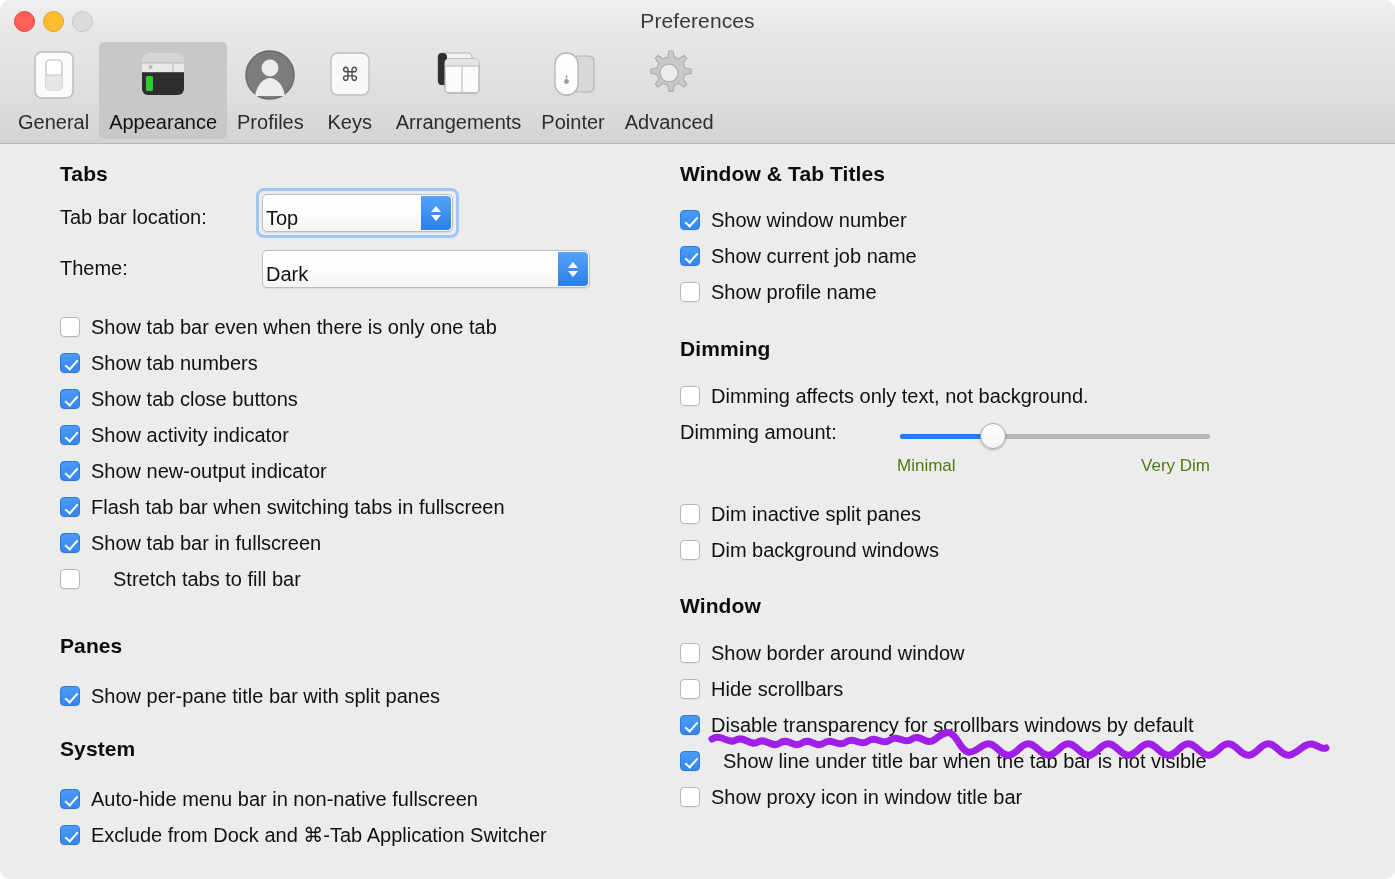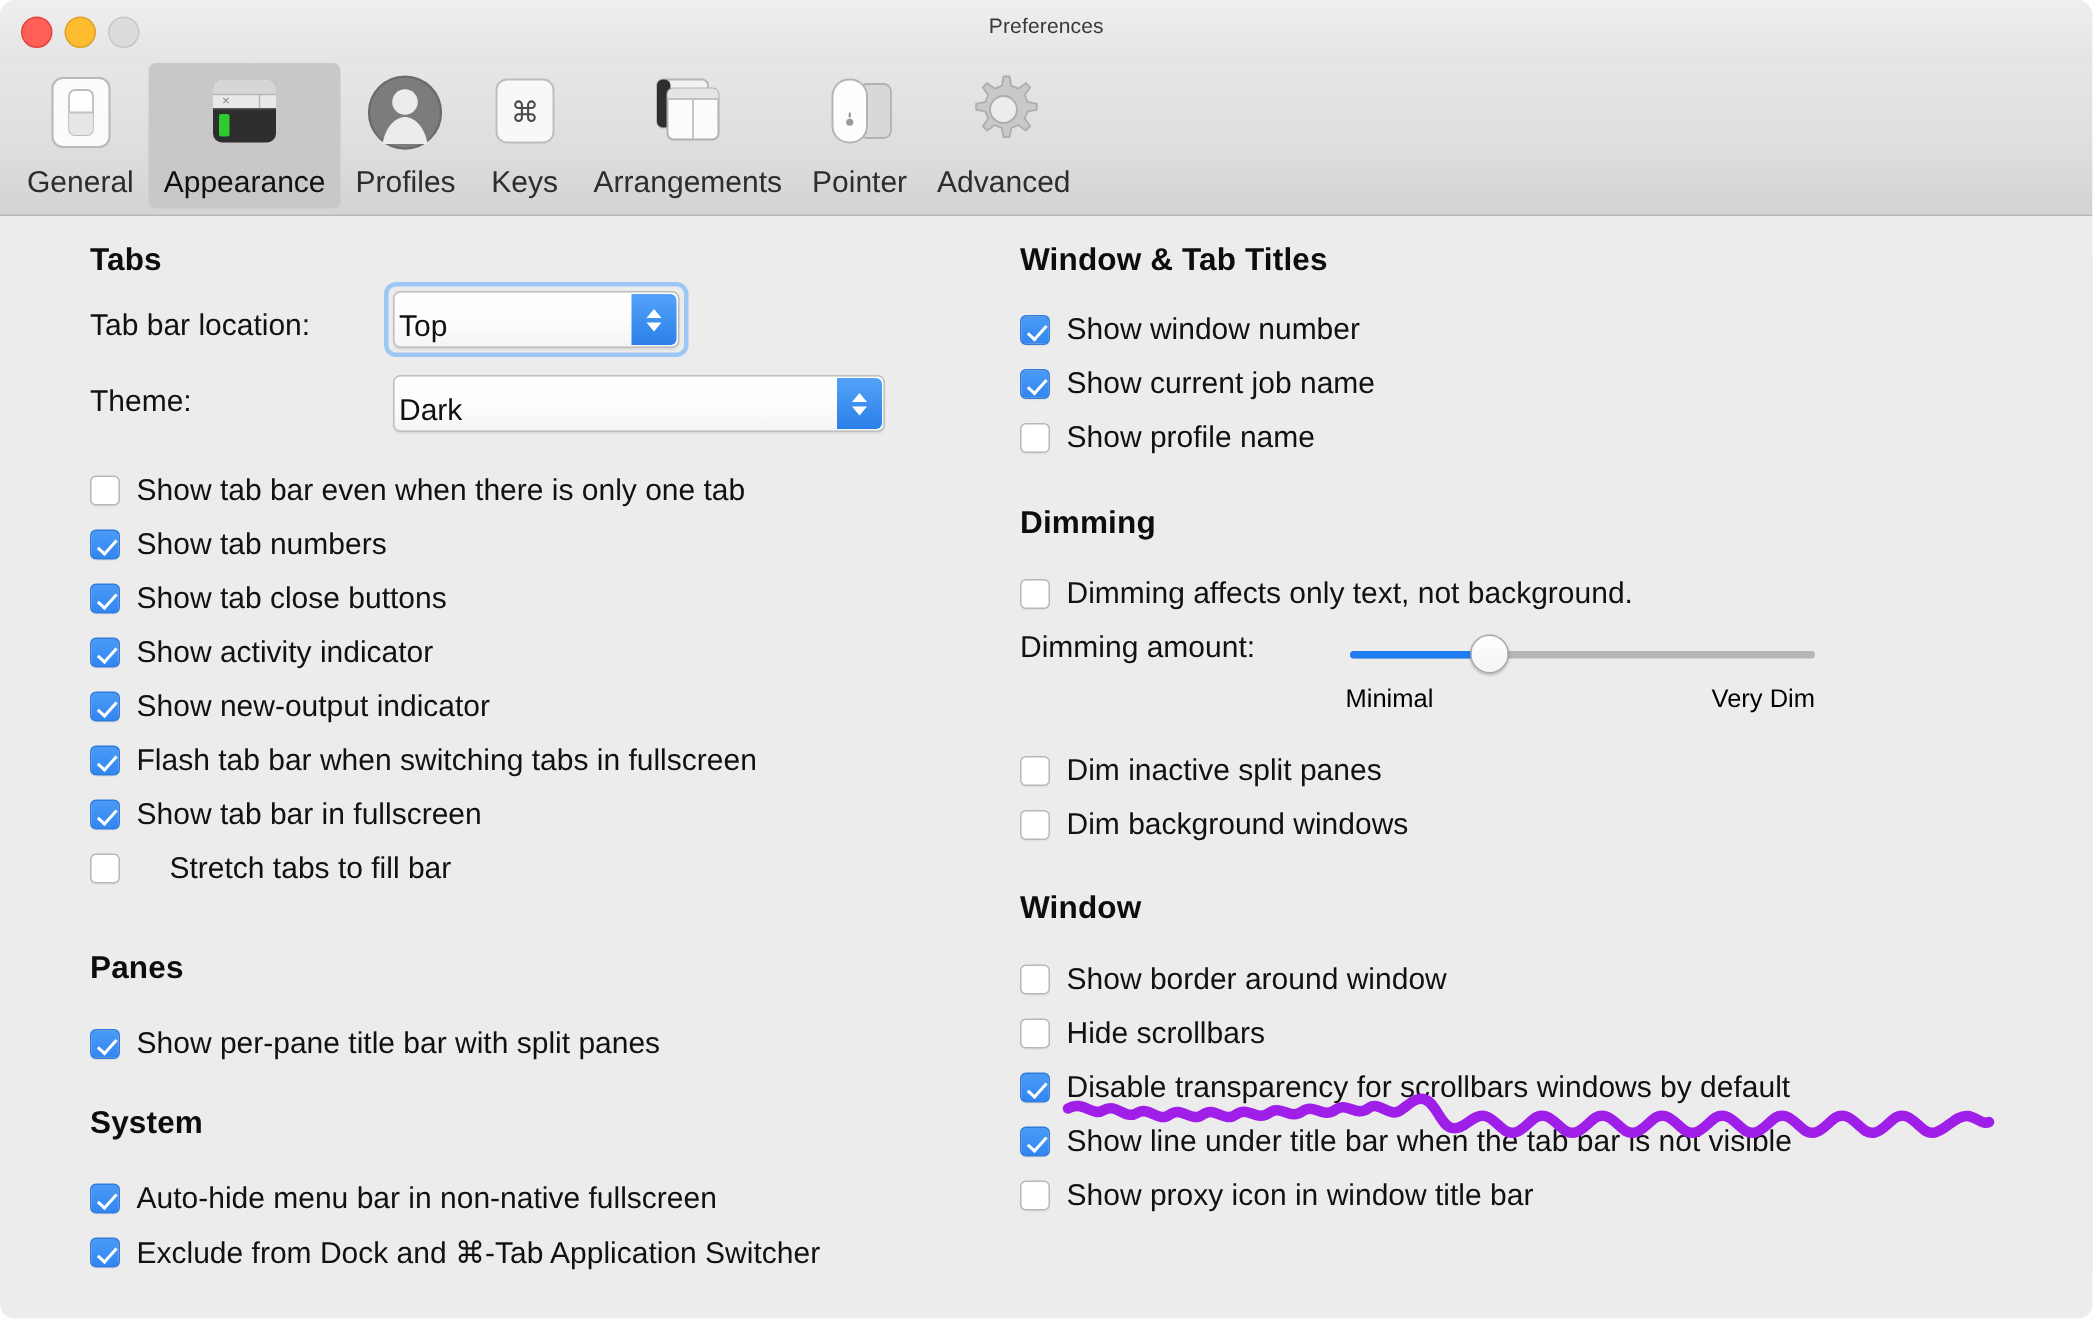--- a/index.html
+++ b/index.html
@@ -43,21 +43,21 @@
     display: block;
   }
   .light.close  { background: #ff5f56; border: 0.5px solid #e0443e; }
   .light.min    { background: #febc2e; border: 0.5px solid #dea123; }
   .light.zoom   { background: #dcdcdc; border: 0.5px solid #c6c6c6; }
 
   #window-title {
     position: absolute;
     left: 0; right: 0; top: 9px;
     text-align: center;
-    font-size: 14px;
+    font-size: 21px;
     color: #3a3a3a;
     letter-spacing: 0.1px;
   }
 
   
   #toolbar {
     position: relative;
     height: 102px;
     background: linear-gradient(to bottom, #e7e6e6 0%, #dededd 55%, #d4d3d3 100%);
     border-bottom: 1px solid #b4b4b4;
@@ -219,21 +219,21 @@
     border-radius: 50%;
     background: linear-gradient(to bottom, #ffffff, #f4f4f4);
     border: 1px solid #a8a8a8;
     box-shadow: 0 1px 2px rgba(0,0,0,0.25);
     top: -11px;
     cursor: default;
   }
   .stick {
     position: absolute;
     font-size: 17px;
-    color: #000000;
+    color: #4d7c0f;
     white-space: nowrap;
   }
 
   
   #annotation {
     position: absolute;
     left: 0; top: 0;
     width: 1395px; height: 879px;
     pointer-events: none;
   }
@@ -483,21 +483,21 @@
           <span class="cb-label">Show border around window</span>
         </div>
         <div class="cb-row" style="height:36px;">
           <span class="cbox"></span>
           <span class="cb-label">Hide scrollbars</span>
         </div>
         <div class="cb-row" style="height:36px;">
           <span class="cbox on"></span>
           <span class="cb-label">Disable transparency for scrollbars windows by default</span>
         </div>
-        <div class="cb-row" style="height:36px;">
+        <div class="cb-row" style="height:36px;gap:12px;">
           <span class="cbox on"></span>
           <span class="cb-label">Show line under title bar when the tab bar is not visible</span>
         </div>
         <div class="cb-row" style="height:36px;">
           <span class="cbox"></span>
           <span class="cb-label">Show proxy icon in window title bar</span>
         </div>
       </div>
 
     </div>

